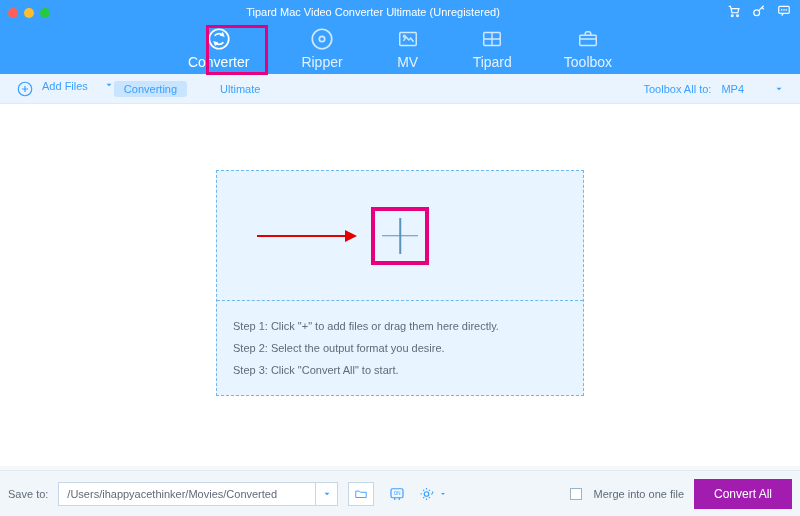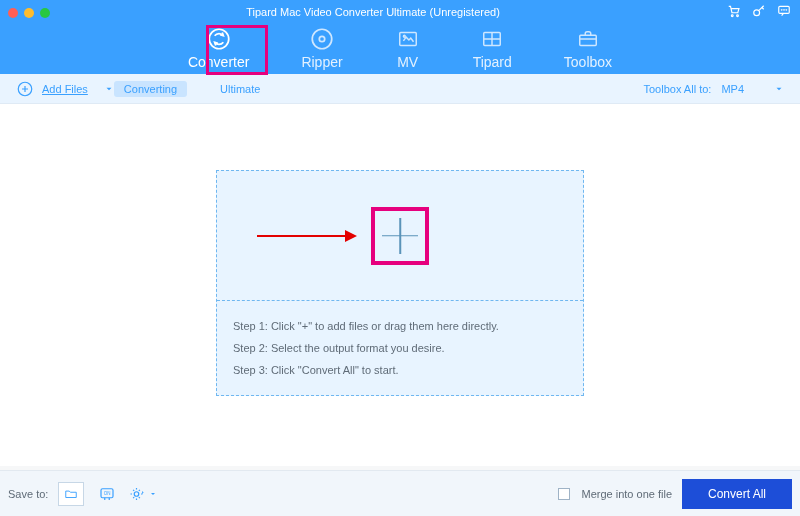--- a/index.html
+++ b/index.html
@@ -18,21 +18,21 @@
 
   
   .mainnav { height: 52px; background: #3aa0ff; display: flex; justify-content: center; gap: 52px; align-items: center; }
   .nav-item { display: flex; flex-direction: column; align-items: center; gap: 3px; color: #e3f1ff; font-size: 14px; cursor: pointer; }
   .nav-item .icon-wrap { height: 24px; display:flex; align-items:center; }
   .nav-item.active { color: #fff; }
   .nav-highlight { position: absolute; border: 3px solid #e6007e; top: 25px; left: 206px; width: 62px; height: 50px; pointer-events: none; }
 
   
   .subbar { height: 30px; background: #e9f4ff; display: flex; align-items: center; padding: 0 16px; font-size: 11px; color: #3aa0ff; border-bottom: 1px solid #dfeaf5;}
-  .addfiles { display: flex; align-items: center; gap: 8px; cursor: pointer; text-decoration: underline; }
+  .addfiles { display: flex; gap: 8px; cursor: pointer; }
   .addfiles .caret { margin-left: 8px; }
   .tabs { flex:1; display:flex; justify-content:flex-start; gap: 23px; }
   .tabs .tab { color:#3aa0ff; cursor:pointer; padding:2px 10px; border-radius:3px;}
   .tabs .tab.active { background:#c9e4ff; }
   .convert-all-to { display:flex; align-items:center; gap:10px; color:#3aa0ff; }
   .convert-all-to .sel { display:flex; align-items:center; gap:30px; cursor:pointer; }
 
   
   .main { height: 362px; background: #fff; padding: 6px 0; }
   .dropbox-wrap { width: 368px; margin: 60px auto 0 auto; border: 1px dashed #6fb7f0; background: #e8f4ff; }
@@ -47,21 +47,21 @@
 
   
   .bottombar { position:absolute; left:0; right:0; bottom:0; height: 46px; background: #f1f6fb; border-top:1px solid #e2e9f0; display:flex; align-items:center; padding: 0 8px; gap: 10px; font-size: 11px; color:#5f6b77; }
   .pathbox { flex:0 0 280px; height:24px; border:1px solid #c7d7e6; background:#fff; display:flex; align-items:center; }
   .pathbox .path { flex:1; padding:0 8px; overflow:hidden; text-overflow:ellipsis; white-space:nowrap; text-align:left;}
   .pathbox .drop { width:22px; border-left:1px solid #c7d7e6; display:flex; align-items:center; justify-content:center; cursor:pointer; color:#3aa0ff; height:100%;}
   .iconbtn { width:26px; height:24px; border:1px solid #c7d7e6; background:#fff; display:flex; align-items:center; justify-content:center; cursor:pointer; color:#3aa0ff;}
   .spacer { flex:1; }
   .merge { display:flex; align-items:center; gap:12px; cursor:pointer; }
   .merge .cb { width:12px; height:12px; border:1px solid #9fb3c6; background:#fff;}
-  .convert-btn { width:110px; height:30px; background:#1d4ed8; color:#fff; display:flex; align-items:center; justify-content:center; cursor:pointer; font-size:12px;}
+  .convert-btn { width:98px; height:30px; background:#a21caf; color:#fff; display:flex; align-items:center; justify-content:center; cursor:pointer; font-size:12px;}
 
   svg { display:block; }
 </style>
 </head>
 <body>
 
 <div class="titlebar">
   <div class="dots">
     <div class="dot red"></div>
     <div class="dot yellow"></div>
@@ -192,20 +192,28 @@
     <div class="drop-lower">
       <div>Step 1: Click "+" to add files or drag them here directly.</div>
       <div>Step 2: Select the output format you desire.</div>
       <div>Step 3: Click "Convert All" to start.</div>
     </div>
   </div>
 </div>
 
 <div class="bottombar">
   <span>Save to:</span>
+  <div class="pathbox">
+    <div class="path">/Users/ihappyacethinker/Movies/Converted</div>
+    <div class="drop">
+      <svg width="10" height="10" viewBox="0 0 24 24" fill="#3aa0ff">
+          <path d="M6 9l6 6 6-6z"></path>
+        </svg>
+    </div>
+  </div>
   <div class="iconbtn">
     <span>
       <svg width="16" height="14" viewBox="0 0 24 24" fill="none" stroke="#3aa0ff" stroke-width="1.6">
           <path d="M3 7h6l2 2h10v9H3z"></path>
         </svg>
     </span>
   </div>
   <div class="iconbtn" style="border:none;background:transparent;">
     <span>
       <svg width="20" height="18" viewBox="0 0 24 24" fill="none" stroke="#3aa0ff" stroke-width="1.6">

